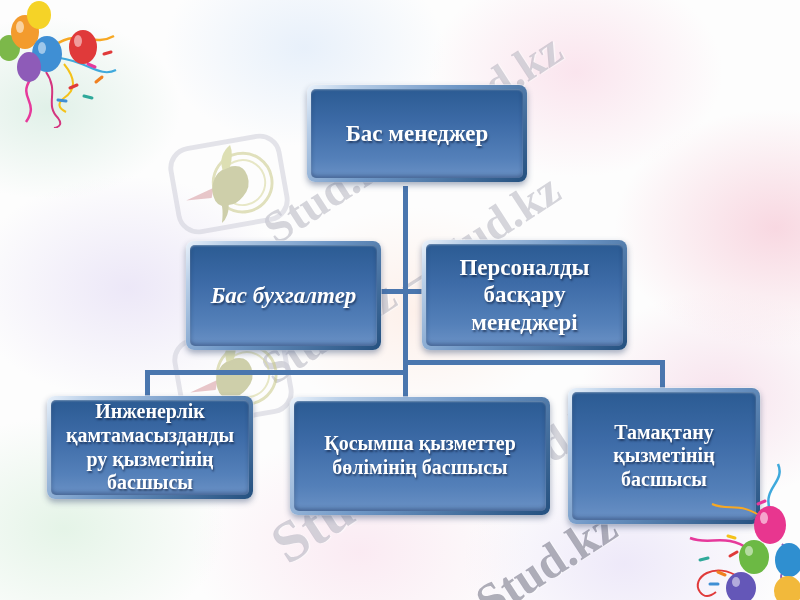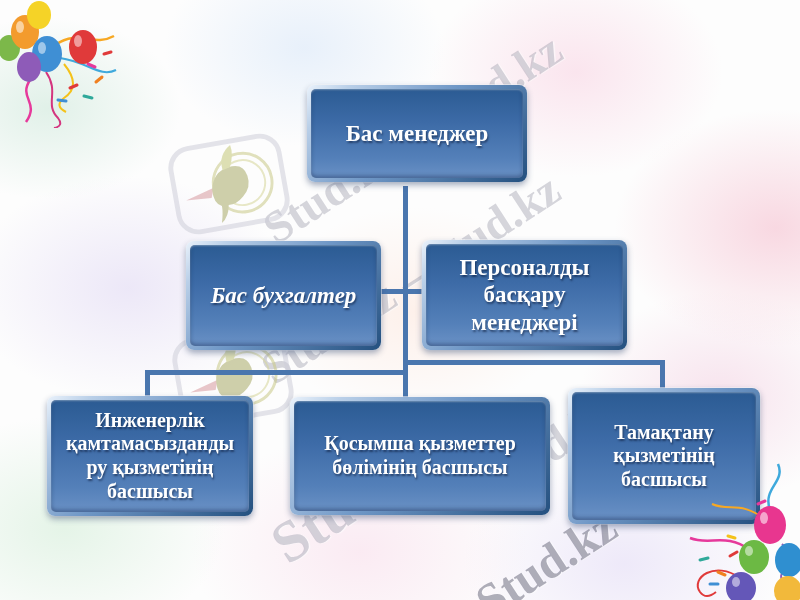--- a/index.html
+++ b/index.html
@@ -63,21 +63,21 @@
     display:flex;align-items:center;justify-content:center;text-align:center;
     padding:2px 6px;
   }
   .label{
     color:#fff;font-weight:bold;white-space:pre-line;line-height:1.18;
     text-shadow:1px 2px 2px rgba(8,20,50,.55);
   }
   .n-gm  {left:307px;top:85px; width:200px;height:97px;padding-left:20px;}
   .n-acc {left:186px;top:241px;width:195px;height:109px;font-style:italic;}
   .n-hr  {left:422px;top:240px;width:205px;height:110px;}
-  .n-eng {left:47px; top:396px;width:206px;height:120px;}
+  .n-eng {left:47px; top:396px;width:206px;height:103px;}
   .n-add {left:290px;top:397px;width:260px;height:118px;}
   .n-cat {left:568px;top:388px;width:192px;height:136px;}
   .n-gm .label,.n-acc .label{font-size:23px;}
   .n-hr .label{font-size:23px;}
   .n-eng .label,.n-add .label,.n-cat .label{font-size:20px;}
 
   .balloons{position:absolute;z-index:4;}
   .b-tl{left:0;top:0;}
   .b-br{right:0;bottom:0;}
 </style>

